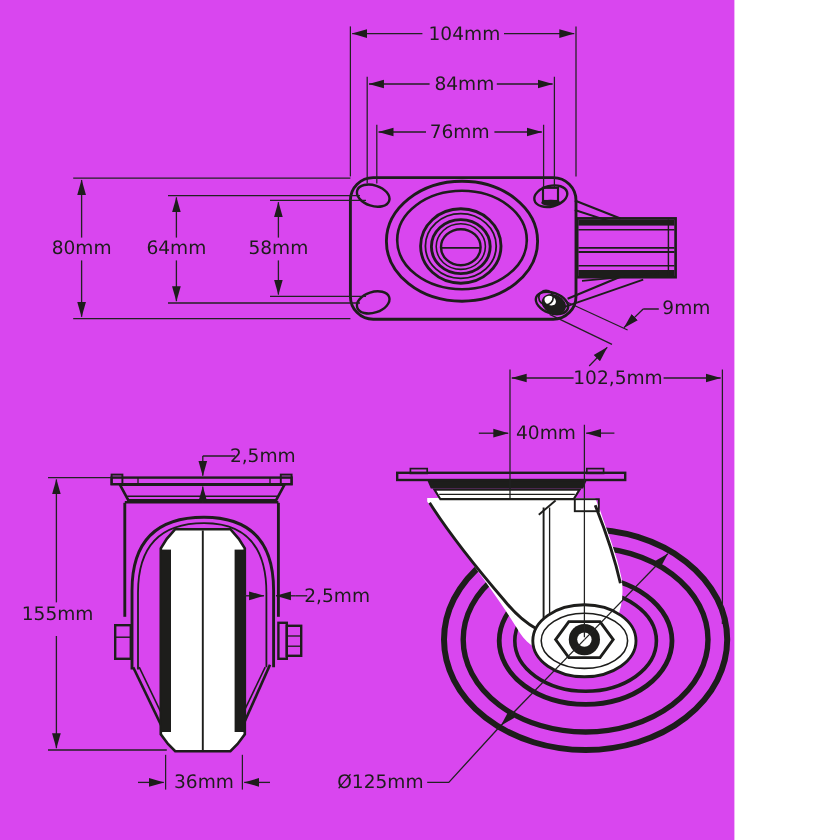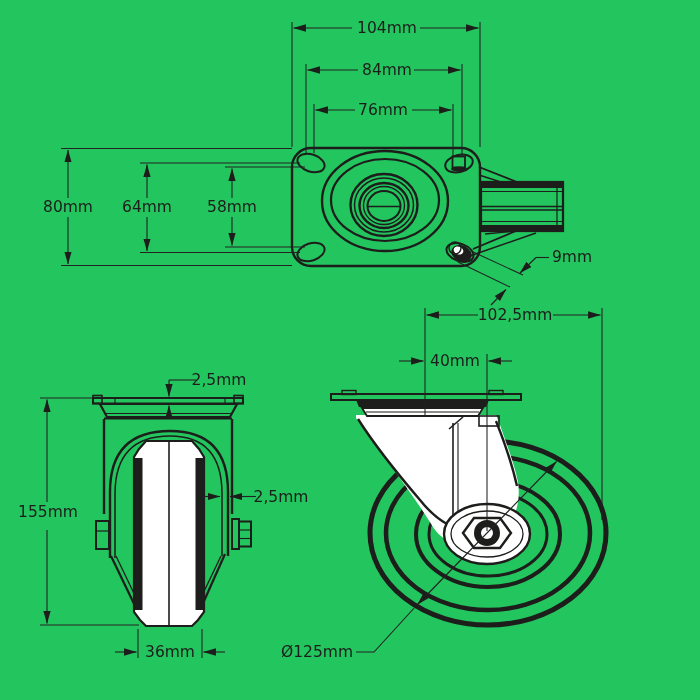--- a/index.html
+++ b/index.html
@@ -1,16 +1,16 @@
 <!DOCTYPE html>
 <html><head>
 <meta charset="utf-8">
 <style>
   html,body{margin:0;padding:0;background:#ffffff;}
-  .stage{position:relative;width:700px;height:700px;background:#22c55e;overflow:hidden;}
+  .stage{position:relative;width:612px;height:700px;background:#d946ef;overflow:hidden;}
   svg{position:absolute;left:0;top:0;}
   text{font-family:"DejaVu Sans","Liberation Sans",sans-serif;font-size:15.5px;fill:#1d1d1b;}
   .ln{stroke:#1d1d1b;fill:none;}
   .dim{stroke:#222;stroke-width:1.1;fill:none;}
   .ext{stroke:#222;stroke-width:1.05;fill:none;}
   .fillk{fill:#1d1d1b;stroke:none;}
   .white{fill:#ffffff;}
 </style>
 </head>
 <body>

